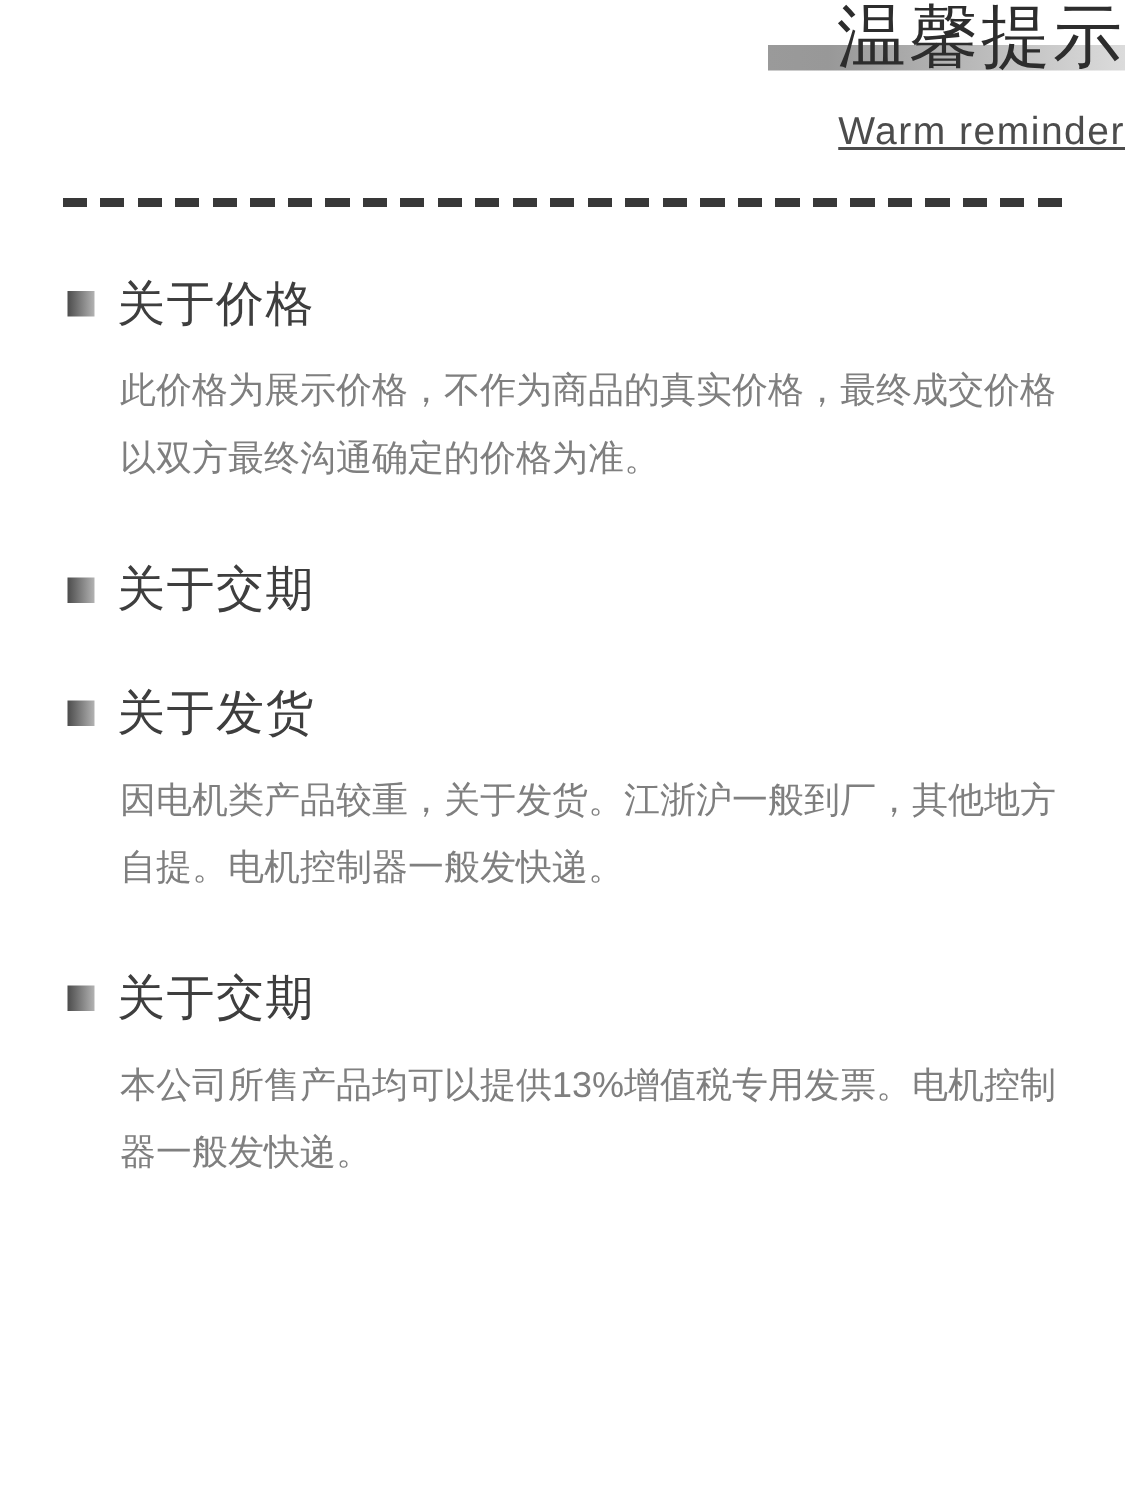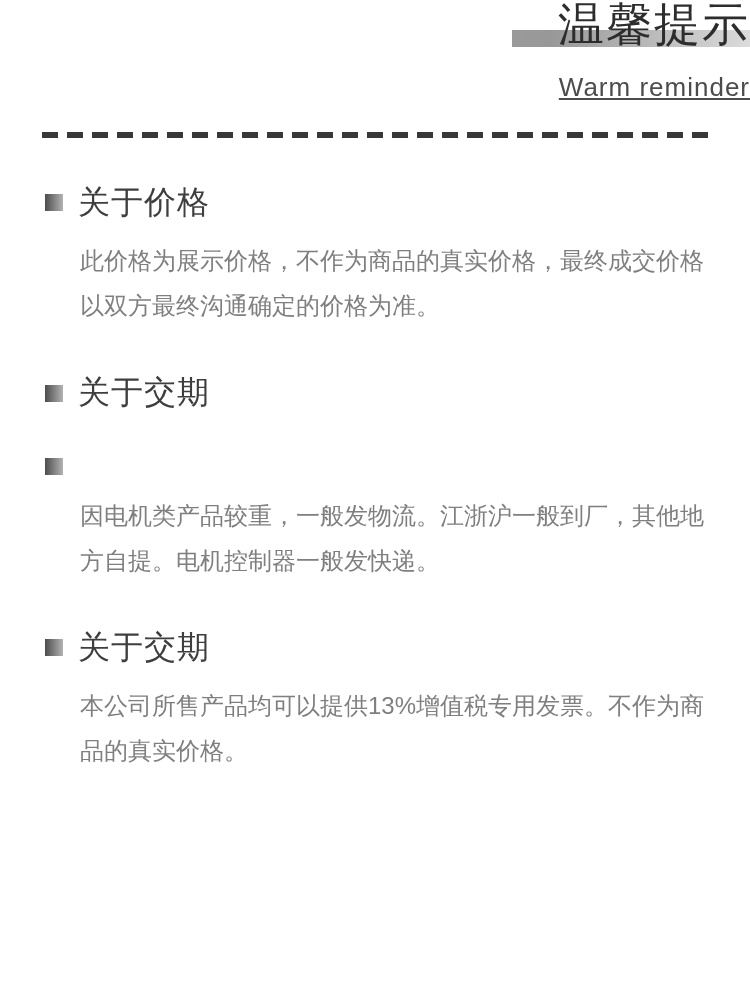--- a/index.html
+++ b/index.html
@@ -109,25 +109,26 @@
   <div class="section">
     <div class="section-head">
       <span class="bullet"></span>
       <span class="heading">关于交期</span>
     </div>
   </div>
 
   <div class="section">
     <div class="section-head">
       <span class="bullet"></span>
+      <span class="heading">关于发货</span>
     </div>
-    <div class="body-text">因电机类产品较重，一般发物流。江浙沪一般到厂，其他地方自提。电机控制器一般发快递。</div>
+    <div class="body-text">因电机类产品较重，关于发货。江浙沪一般到厂，其他地方自提。电机控制器一般发快递。</div>
   </div>
 
   <div class="section">
     <div class="section-head">
       <span class="bullet"></span>
       <span class="heading">关于交期</span>
     </div>
-    <div class="body-text">本公司所售产品均可以提供13%增值税专用发票。不作为商品的真实价格。</div>
+    <div class="body-text">本公司所售产品均可以提供13%增值税专用发票。电机控制器一般发快递。</div>
   </div>
 
 </div>
 
 </body></html>

